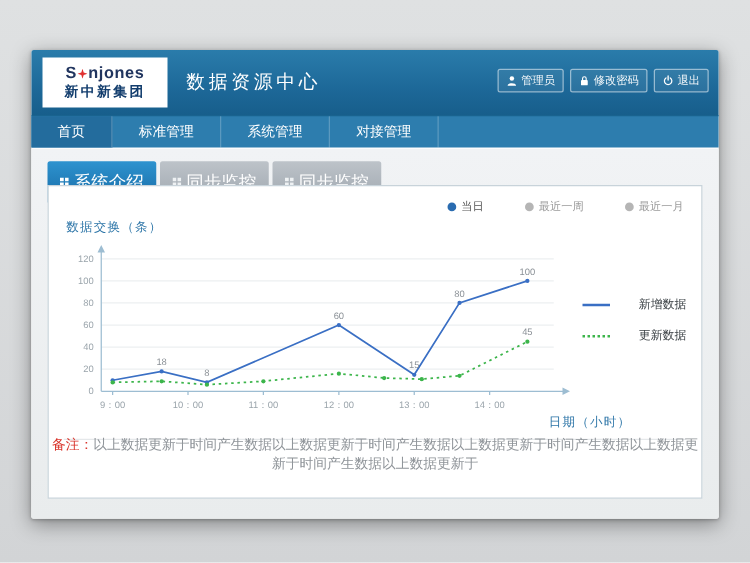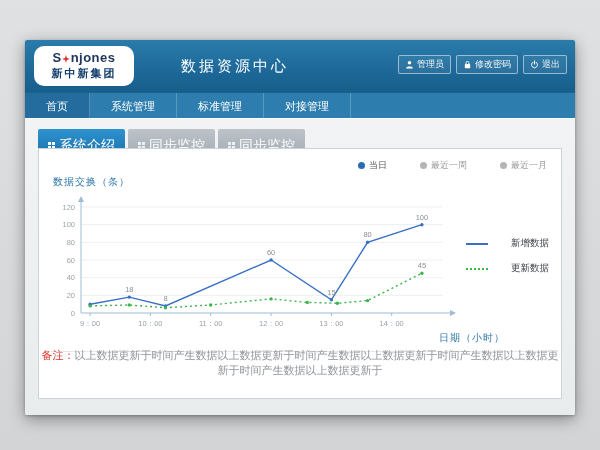--- a/index.html
+++ b/index.html
@@ -15,26 +15,26 @@
     background:#fff; border-radius:2px; overflow:hidden;
     box-shadow:0 4px 16px rgba(0,0,0,.38), 0 1px 3px rgba(0,0,0,.25);
   }
   
   .topbar {
     position:relative; height:52px;
     background:linear-gradient(180deg,#2a7cab 0%,#1d6898 60%,#175e8b 100%);
   }
   .logo-box {
     position:absolute; left:9px; top:6px; width:100px; height:40px;
-    background:#fff; border-radius:10px; text-align:center; padding-top:5px;
+    background:#fff; border-radius:0; text-align:center; padding-top:5px;
   }
   .logo-en { font-size:13px; font-weight:bold; color:#21355f; line-height:14px; letter-spacing:0.5px; }
   .logo-star { width:8px; height:8px; vertical-align:-1px; margin:0 0.5px; }
   .logo-cn { font-size:11px; font-weight:bold; color:#123d6d; letter-spacing:2px; margin-top:1px; }
-  .app-title { position:absolute; left:124px; top:0; line-height:52px; color:#fff; font-size:15px; letter-spacing:3px;margin-left:32px; }
+  .app-title { position:absolute; left:124px; top:0; line-height:52px; color:#fff; font-size:15px; letter-spacing:3px; }
   .user-actions { position:absolute; right:8px; top:15px; display:flex; gap:5px; }
   .ubtn {
     display:inline-flex; align-items:center; gap:3px;
     font-family:inherit; font-size:9px; color:#f2f7fa;
     background:rgba(255,255,255,.07); border:1px solid rgba(255,255,255,.5);
     border-radius:2px; padding:2px 6px; cursor:pointer;
   }
   .uicon { width:9px; height:9px; }
   
   .mainnav {
@@ -116,22 +116,22 @@
             <path d="M5 0.8 V4.4" stroke="#fff" stroke-width="1.2" stroke-linecap="round"></path>
             <path d="M3.1 2.6 A3.3 3.3 0 1 0 6.9 2.6" fill="none" stroke="#fff" stroke-width="1.1" stroke-linecap="round"></path>
           </svg>
         <span>退出</span>
       </button>
     </div>
   </div>
 
   <div class="mainnav">
     <div class="nav-item active">首页</div>
+    <div class="nav-item">标准管理</div>
     <div class="nav-item">系统管理</div>
-    <div class="nav-item">标准管理</div>
     <div class="nav-item">对接管理</div>
   </div>
 
   <div class="content">
 
     <div class="tabs">
       <div class="tab active">
         <svg class="tab-icon" viewBox="0 0 8 8">
             <rect x="0" y="0" width="3.4" height="3.4" fill="#fff"></rect>
             <rect x="4.6" y="0" width="3.4" height="3.4" fill="#fff"></rect>

